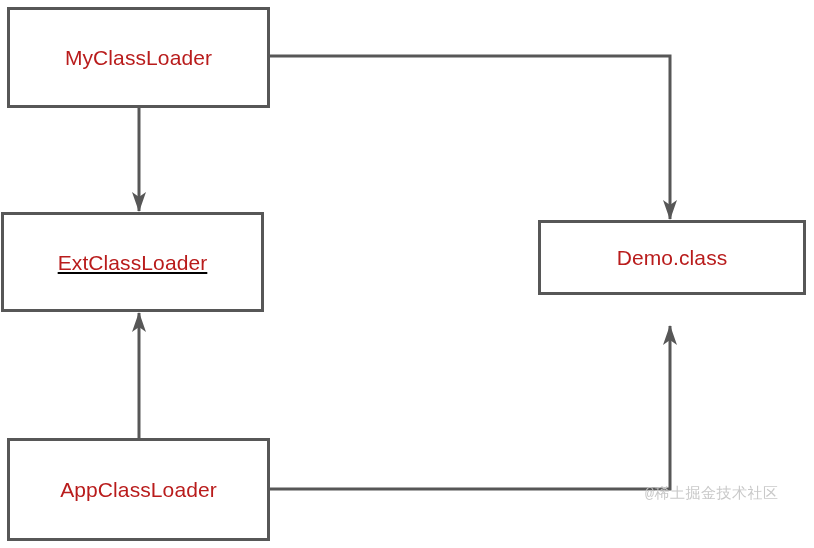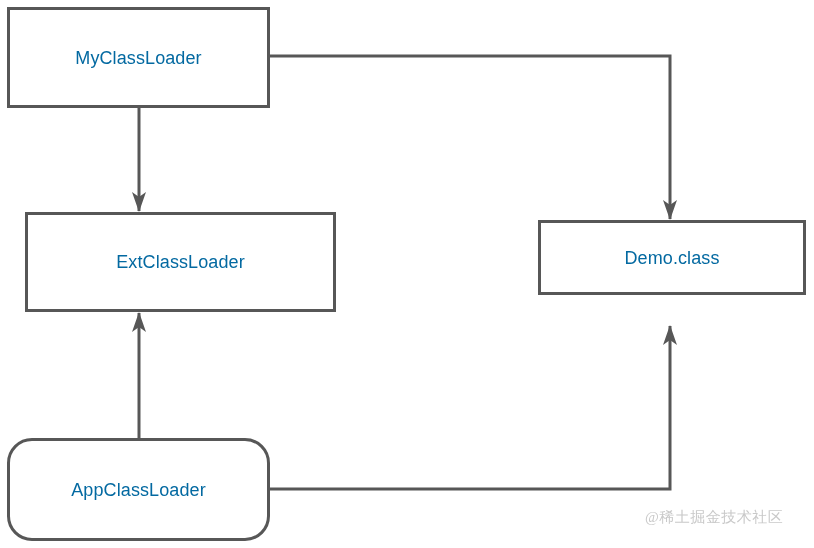--- a/index.html
+++ b/index.html
@@ -30,37 +30,37 @@
     position: absolute;
     box-sizing: border-box;
     background: #ffffff;
     border: 3px solid #575757;
     display: flex;
     align-items: center;
     justify-content: center;
   }
   .node-label {
     font-family: "Liberation Sans", sans-serif;
-    font-size: 18px;
+    font-size: 21px;
     font-weight: 400;
-    color: #0369a1;
+    color: #b91c1c;
     letter-spacing: 0.1px;
     white-space: nowrap;
     line-height: 1;
   }
   #node-myclassloader { left: 7px;   top: 7px;   width: 263px; height: 101px; }
-  #node-extclassloader { left: 25px;  top: 212px; width: 311px; height: 100px; }
-  #node-appclassloader { left: 7px;  top: 438px; width: 263px; height: 103px; border-radius: 25px; }
+  #node-extclassloader { left: 1px;  top: 212px; width: 263px; height: 100px; text-decoration: underline; }
+  #node-appclassloader { left: 7px;  top: 438px; width: 263px; height: 103px; }
   #node-democlass      { left: 538px; top: 220px; width: 268px; height: 75px; }
 
   #watermark {
     position: absolute;
     left: 645px;
-    top: 508px;
-    font-family: Liberation Serif, serif;
+    top: 484px;
+    font-family: Liberation Mono, monospace;
     font-size: 15px;
     color: #c9c9c9;
     white-space: nowrap;
     letter-spacing: 0.5px;
     user-select: none;
   }
 </style>
 </head>
 <body>
 

